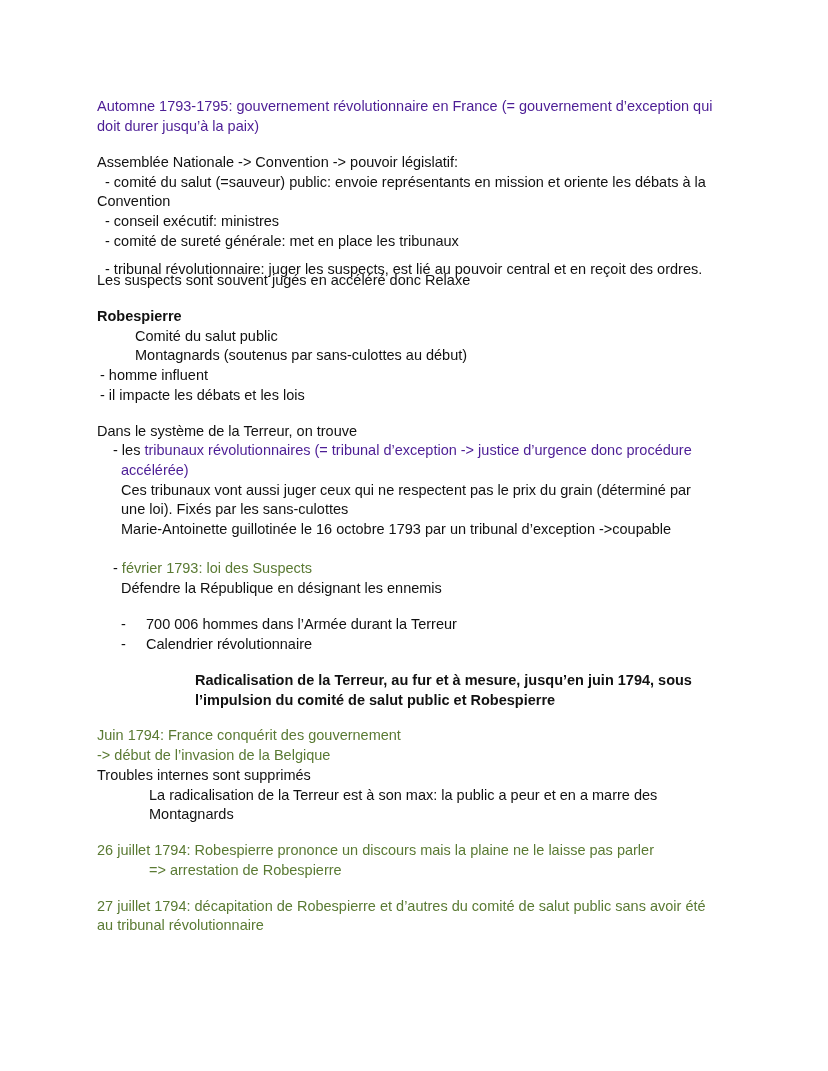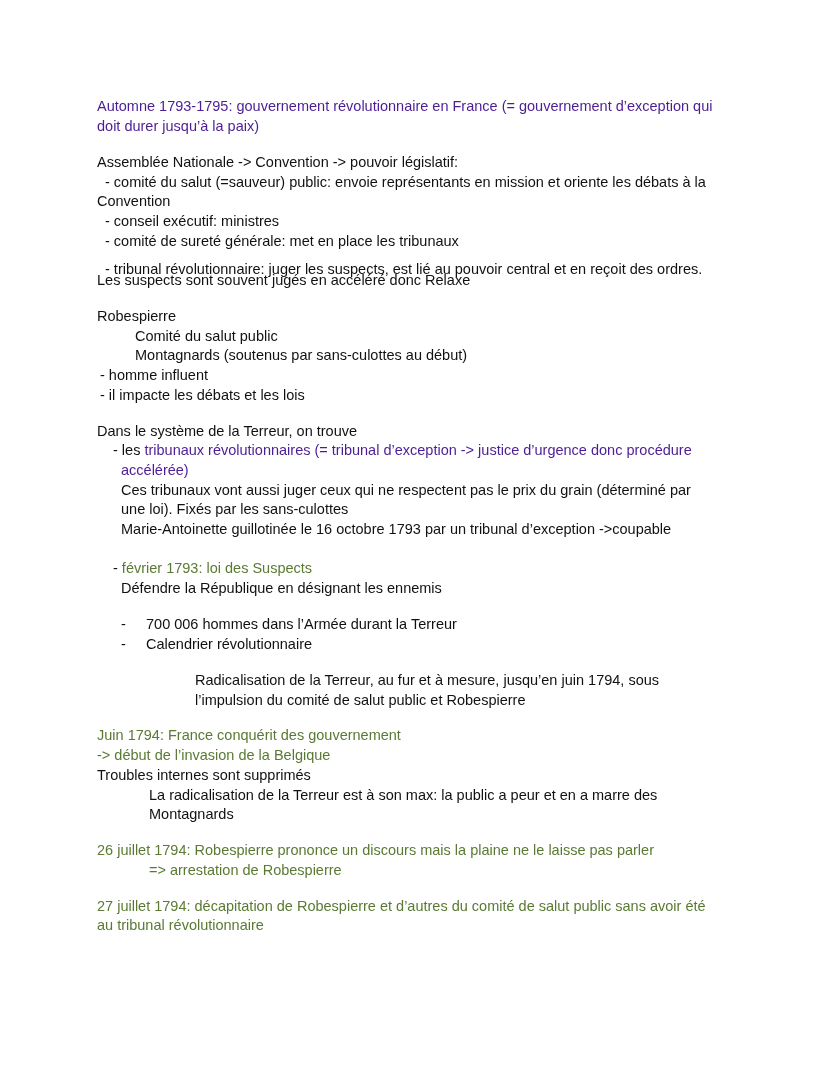--- a/index.html
+++ b/index.html
@@ -1,21 +1,21 @@
 <!DOCTYPE html>
 <html><head>
 <meta charset="utf-8">
 <style>
   html, body { margin: 0; padding: 0; background: #ffffff; }
   body { width: 828px; height: 1071px; position: relative; overflow: hidden;
          font-family: "Liberation Sans", sans-serif; font-size: 14.5px; color: #111111; }
   .line { position: absolute; white-space: nowrap; line-height: 20px; }
   .red { color: #4c1d95; }
   .green { color: #5a7a33; }
-  .bold { font-weight: normal; }
+  .bold { font-weight: bold; }
 </style>
 </head>
 <body>
 
 <div>
   <div class="line red" style="left:97px;top:96px">Automne 1793-1795: gouvernement révolutionnaire en France (= gouvernement d’exception qui</div>
   <div class="line red" style="left:97px;top:116px">doit durer jusqu’à la paix)</div>
 
   <div class="line" style="left:97px;top:152px">Assemblée Nationale -&gt; Convention -&gt; pouvoir législatif:</div>
   <div class="line" style="left:105px;top:172px">- comité du salut (=sauveur) public: envoie représentants en mission et oriente les débats à la</div>

